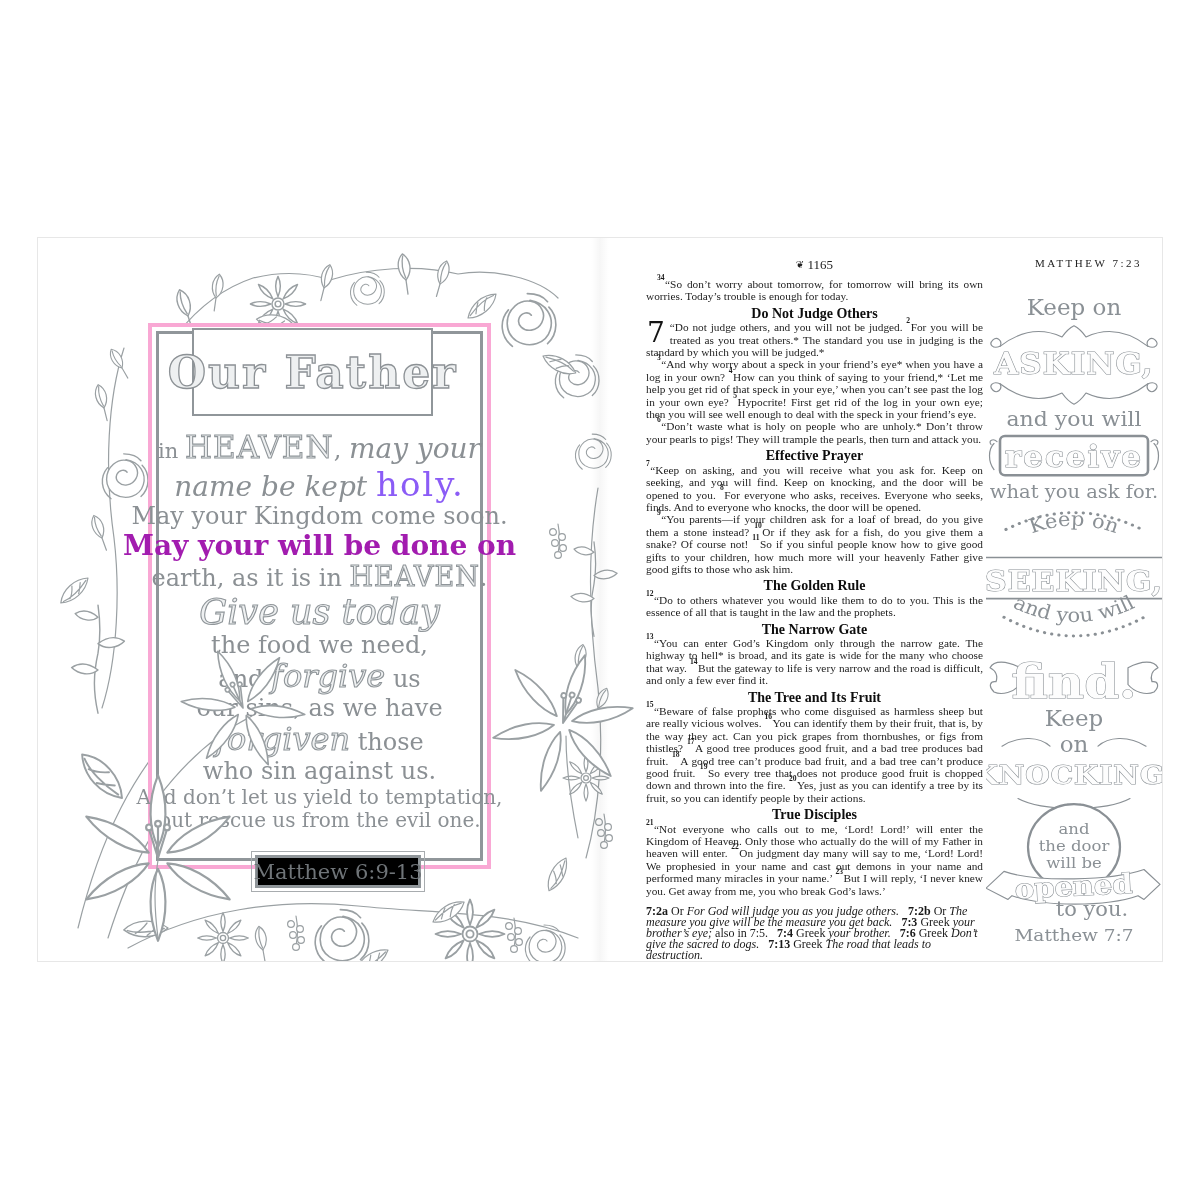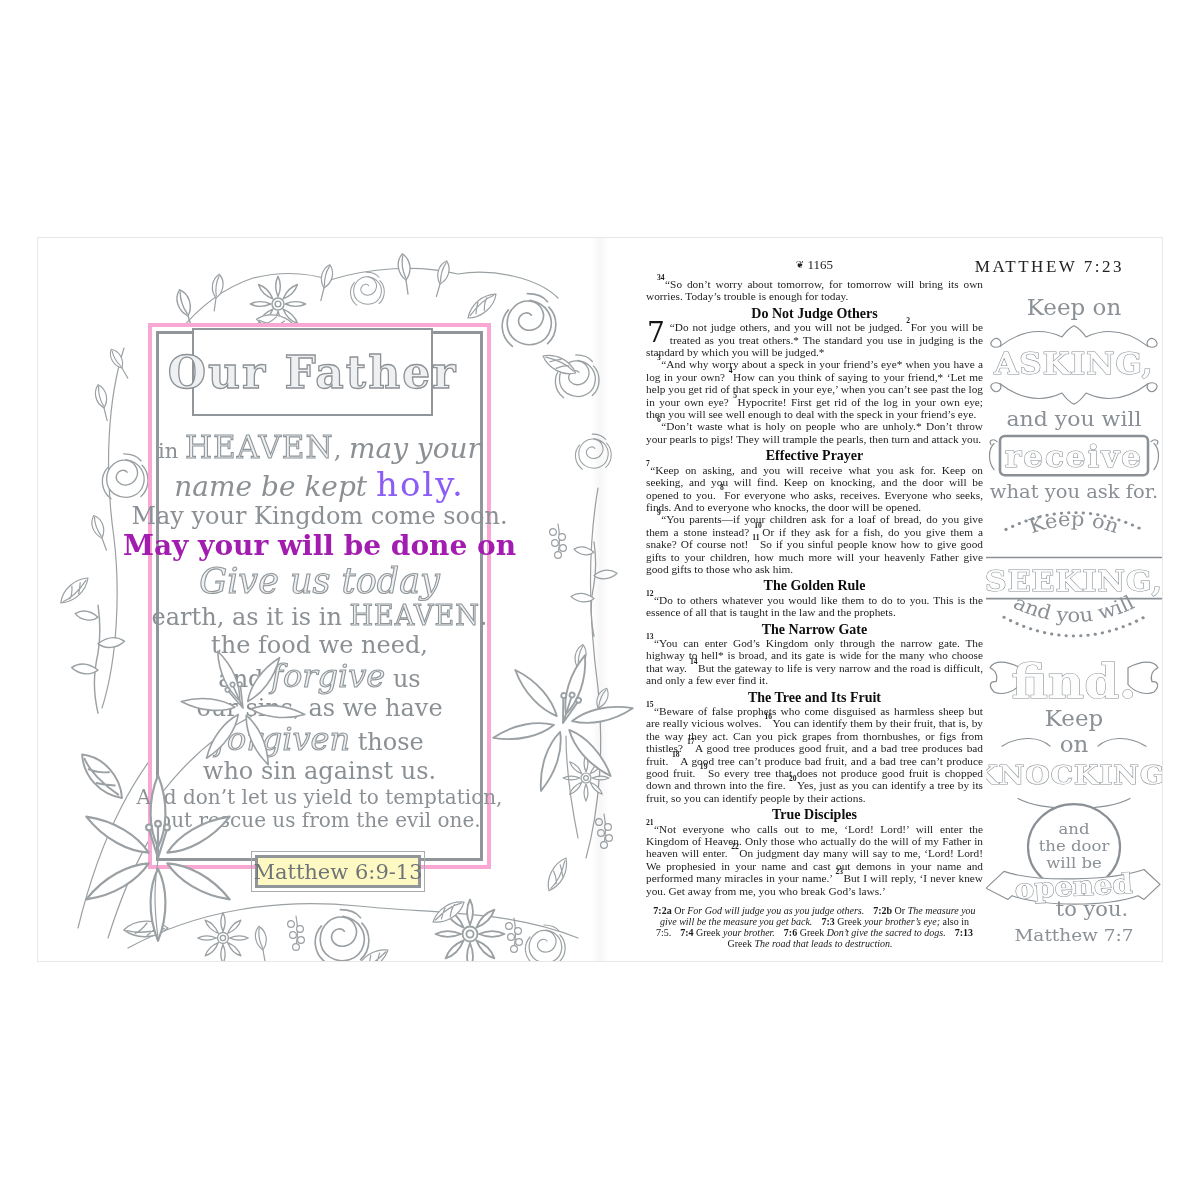--- a/index.html
+++ b/index.html
@@ -31,39 +31,39 @@
   .w-outcaps{font-size:31px;letter-spacing:1px;}
   .w-outcaps-sm{font-size:27px;letter-spacing:1px;}
   .w-script{font-size:28px;font-style:italic;}
   .w-holy{font-size:34px;color:#8b5cf6;letter-spacing:2px;}
   .w-serif{font-size:24px;}
   .w-light{font-size:28px;color:#a21caf;font-weight:bold;}
   .w-earth{font-size:24px;}
   .w-scrout-lg{font-size:35px;font-style:italic;}
   .w-scrout{font-size:32px;font-style:italic;}
   .w-serif-sm{font-size:20px;}
-  .ref-box{position:absolute;left:96px;top:521px;width:160px;height:27px;background:#fef9c3;z-index:6;
+  .ref-box{position:absolute;left:96px;top:521px;width:160px;height:27px;background:#000000;z-index:6;
            border:3px solid #90969a;outline:1px solid #a8acaf;outline-offset:3px;
            display:flex;align-items:center;justify-content:center;}
   .ref-text{font-size:21px;color:#6f7478;font-family:"DejaVu Serif",serif;white-space:nowrap;}
 
   
   .running-head{position:absolute;top:19px;left:0;right:0;height:16px;font-size:12px;color:#2b2b2b;}
   .page-num{position:absolute;left:45px;width:337px;text-align:center;font-size:13px;color:#222;}
   .orn{font-family:"DejaVu Sans",sans-serif;font-size:10px;position:relative;top:-1px;margin-right:3px;}
-  .head-ref{position:absolute;right:39px;letter-spacing:2.5px;font-size:17px;color:#222;}
+  .head-ref{position:absolute;right:21px;letter-spacing:2.5px;font-size:11px;color:#222;}
   .col-text{position:absolute;left:45px;top:40px;width:337px;font-size:11.3px;line-height:12.4px;
             text-align:justify;color:#1c1c1c;}
   .sec-h{font-weight:bold;font-size:14px;color:#0d0d0d;margin:5px 0 1px;text-align:center;}
   .para{margin:0;}
   .para.ind{text-indent:11px;}
   .v{font-weight:bold;font-size:7.6px;line-height:0;position:relative;top:-3.3px;margin:0 .5px 0 0;}
   .dropcap{float:left;font-family:"DejaVu Serif",serif;font-size:28px;line-height:22px;
            padding:1px 5px 0 1px;color:#141414;}
-  .footnotes{margin-top:9px;font-size:10px;line-height:10.9px;text-align:center;color:#191919;}
+  .footnotes{margin-top:9px;font-size:12px;line-height:10.9px;text-align:left;color:#191919;}
   .fn{margin-right:9px;}
   .fnref{font-weight:bold;}
   .col-art{position:absolute;left:385px;top:56px;width:176px;height:654px;}
   .col-art svg{display:block;width:176px;height:654px;}
   svg text{font-family:"DejaVu Serif",serif;fill:#8a9095;}
   .svgout{fill:#fdfdfd;stroke:#8a9095;stroke-width:1.2px;paint-order:stroke;font-weight:bold;}
   .dots{fill:none;stroke:#8a9095;stroke-width:3.2;stroke-linecap:round;stroke-dasharray:0.1 7.2;}
   .ln{stroke:#8a9095;stroke-width:1.8;}
   .flo{fill:none;stroke:#9aa0a3;stroke-width:1.2;stroke-linecap:round;stroke-linejoin:round;}
   .flow{fill:#fff;stroke:#9aa0a3;stroke-width:1.2;stroke-linecap:round;stroke-linejoin:round;}
@@ -189,22 +189,22 @@
       <div class="frame">
         <div class="frame-inner">
           <div class="title-box">
             <span class="title-text">Our Father</span>
           </div>
           <div class="prayer">
               <div class="p-line"><span class="w-in">in </span><span class="w-outcaps outl">HEAVEN</span><span class="w-serif">, </span><span class="w-script">may your</span></div>
               <div class="p-line"><span class="w-script">name be kept </span><span class="w-holy">holy.</span></div>
               <div class="p-line"><span class="w-serif">May your Kingdom come soon.</span></div>
               <div class="p-line"><span class="w-light">May your will be done on</span></div>
+              <div class="p-line"><span class="w-earth">earth, as it is in </span><span class="w-outcaps-sm outl">HEAVEN</span><span class="w-earth">.</span></div>
               <div class="p-line"><span class="w-scrout-lg outl">Give us today</span></div>
-              <div class="p-line"><span class="w-earth">earth, as it is in </span><span class="w-outcaps-sm outl">HEAVEN</span><span class="w-earth">.</span></div>
               <div class="p-line"><span class="w-serif">the food we need,</span></div>
               <div class="p-line"><span class="w-serif">and </span><span class="w-scrout outl">forgive</span><span class="w-serif"> us</span></div>
               <div class="p-line"><span class="w-serif">our sins, as we have</span></div>
               <div class="p-line"><span class="w-scrout outl">forgiven</span><span class="w-serif"> those</span></div>
               <div class="p-line"><span class="w-serif">who sin against us.</span></div>
               <div class="p-line"><span class="w-serif-sm">And don’t let us yield to temptation,</span></div>
               <div class="p-line"><span class="w-serif-sm">but rescue us from the evil one.</span></div>
             </div>
           <div class="ref-box">
             <span class="ref-text">Matthew 6:9-13</span>

